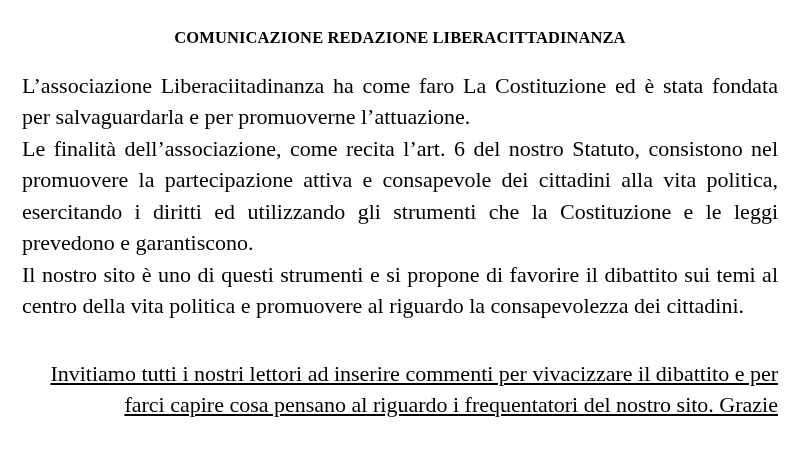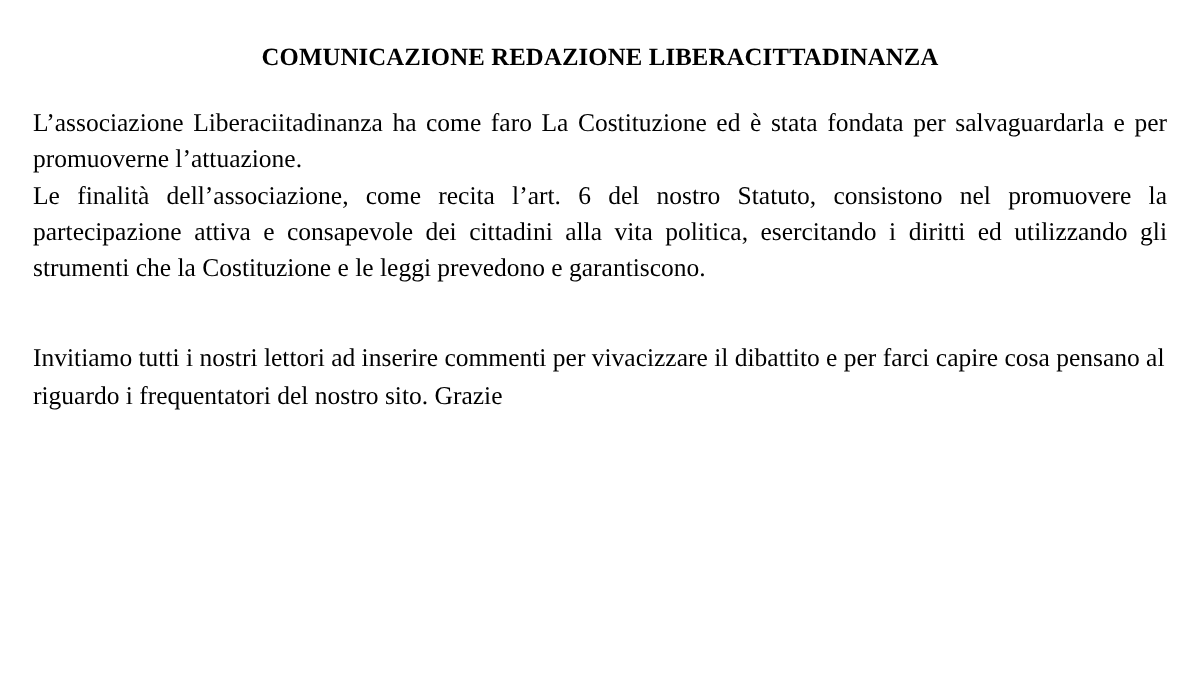--- a/index.html
+++ b/index.html
@@ -24,50 +24,52 @@
   }
   .doc-title {
     text-align: center;
     font-weight: bold;
     font-size: 16.5px;
     letter-spacing: 0.1px;
     margin: 0 0 22px 0;
     font-family: "Liberation Serif", serif;
   }
   .body-block {
-    font-size: 17px;
+    font-size: 22px;
     line-height: 1.43;
     text-align: justify;
     text-justify: inter-word;
     margin: 0;
   }
   .para {
     margin: 0;
     text-align: justify;
   }
   .para.last-left {
-    text-align: left;
+    text-align: right;
+    text-decoration: underline;
   }
   .spacer {
     height: 18px;
   }
 </style>
 </head>
 <body>
 
 <div class="page">
 
   <h1 class="doc-title">COMUNICAZIONE REDAZIONE LIBERACITTADINANZA</h1>
 
   <div class="body-block">
 
     <p class="para">L’associazione Liberaciitadinanza ha come faro La Costituzione ed è stata fondata per salvaguardarla e per promuoverne l’attuazione.</p>
 
     <p class="para">Le finalità dell’associazione, come recita l’art. 6 del nostro Statuto, consistono nel promuovere la partecipazione attiva e consapevole dei cittadini alla vita politica, esercitando i diritti ed utilizzando gli strumenti che la Costituzione e le leggi prevedono e garantiscono.</p>
 
+    <p class="para">Il nostro sito è uno di questi strumenti e si propone di favorire il dibattito sui temi al centro della  vita politica e promuovere al riguardo la consapevolezza dei cittadini.</p>
 
     <div class="spacer"></div>
 
 
 
     <div class="spacer"></div>
 
     <p class="para last-left">Invitiamo tutti i nostri lettori ad inserire commenti per vivacizzare il dibattito e per farci capire cosa pensano al riguardo i frequentatori del nostro sito. Grazie</p>
 
   </div>

